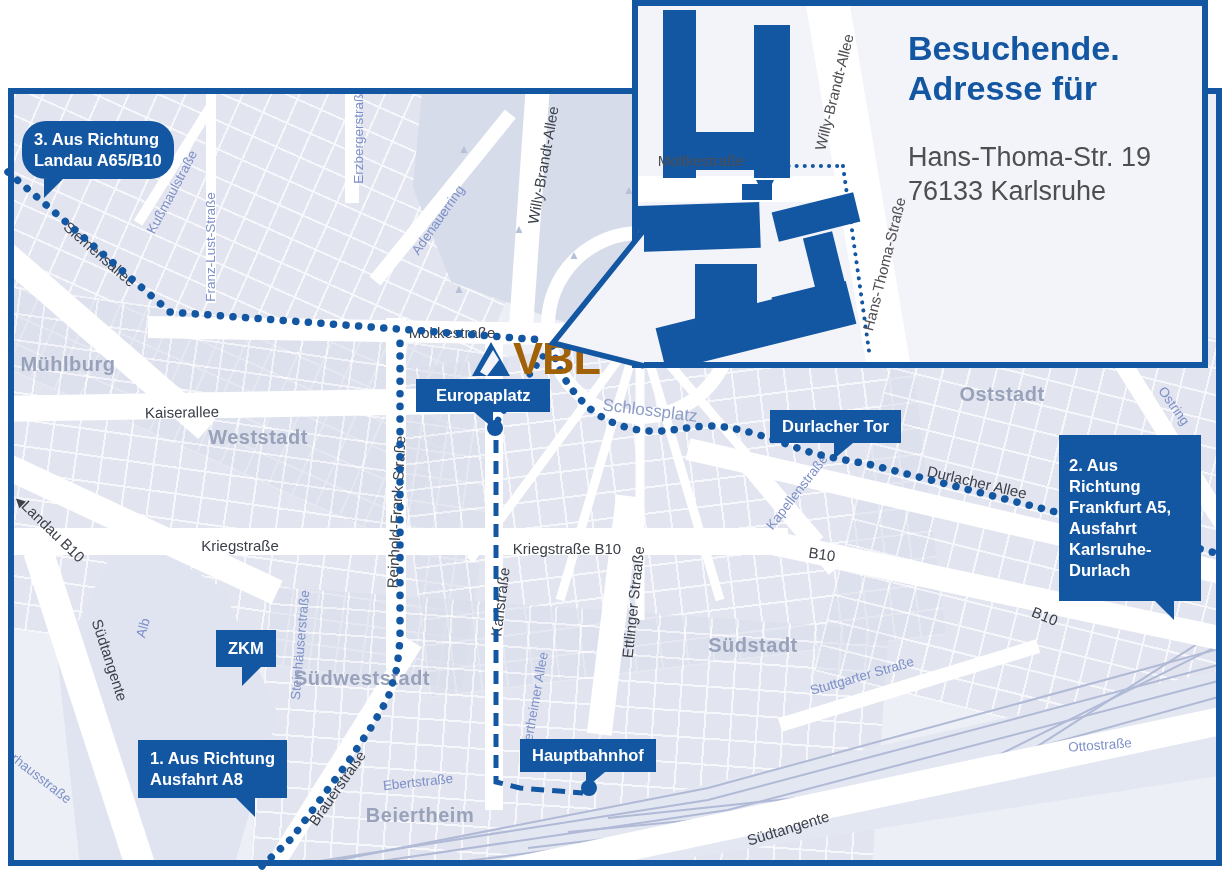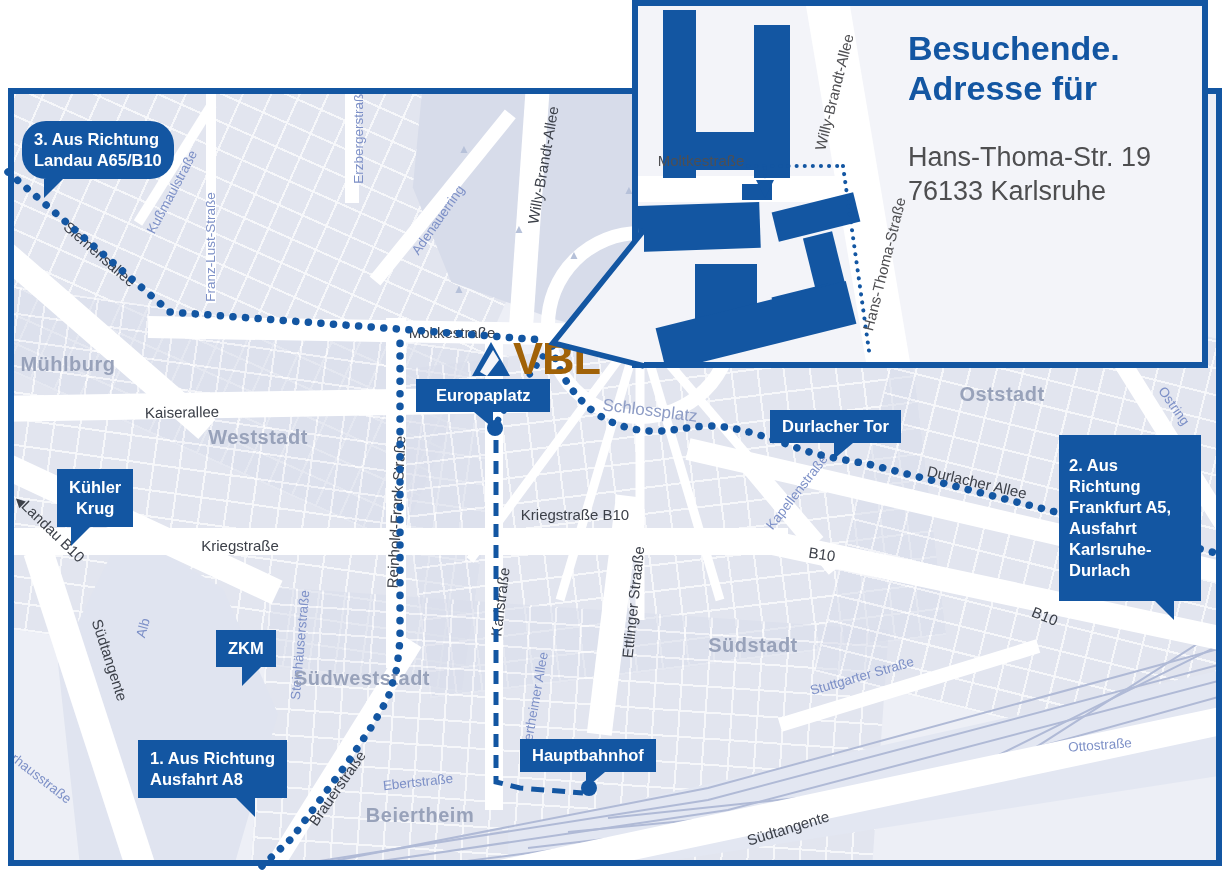--- a/index.html
+++ b/index.html
@@ -115,21 +115,21 @@
     <span class="tree" style="left:445px;top:194px;">▲</span>
     <span class="tree" style="left:560px;top:160px;">▲</span>
     <span class="tree" style="left:600px;top:210px;">▲</span>
     <span class="tree" style="left:615px;top:95px;">▲</span>
 
     <span class="st mj" style="left:92px;top:166px;--r:41deg;">Siemensallee</span>
     <span class="st mj" style="left:444px;top:244px;">Moltkestraße</span>
     <span class="st mj" style="left:174px;top:324px;--r:-1deg;">Kaiserallee</span>
     <span class="st mj" style="left:388px;top:424px;--r:-87deg;">Reinhold-Frank-Straße</span>
     <span class="st mj" style="left:232px;top:457px;">Kriegstraße</span>
-    <span class="st mj" style="left:559px;top:426px;margin-left:8px;">Kriegstraße B10</span>
+    <span class="st mj" style="left:559px;top:460px;">Kriegstraße B10</span>
     <span class="st mj" style="left:492px;top:514px;--r:-83deg;">Karlstraße</span>
     <span class="st mj" style="left:625px;top:514px;--r:-84deg;">Ettlinger Straaße</span>
     <span class="st mj" style="left:535px;top:77px;--r:-80deg;">Willy-Brandt-Allee</span>
     <span class="st mj" style="left:969px;top:394px;--r:13deg;">Durlacher Allee</span>
     <span class="st mj" style="left:814px;top:466px;--r:8deg;">B10</span>
     <span class="st mj" style="left:1037px;top:528px;--r:22deg;">B10</span>
     <span class="st mj" style="left:42px;top:440px;--r:44deg;">
       <span style="font-size:12px;">◀</span><span>Landau B10</span>
     </span>
     <span class="st mj" style="left:102px;top:572px;--r:72deg;">Südtangente</span>
@@ -184,25 +184,20 @@
     </svg>
     <span>VBL</span>
   </div>
 
   <div class="callout" style="left:22px;top:121px;border-radius:24px;">
     <div>3. Aus Richtung</div>
     <div>Landau A65/B10</div>
     <div class="tail tl" style="left:22px;"></div>
   </div>
 
-  <div class="callout" style="left:57px;top:469px;text-align:center;">
-    <div>Kühler</div>
-    <div>Krug</div>
-    <div class="tail tl" style="left:14px;"></div>
-  </div>
 
   <div class="callout" style="left:216px;top:630px;">
     <div>ZKM</div>
     <div class="tail tl" style="left:26px;"></div>
   </div>
 
   <div class="callout" style="left:416px;top:379px;padding:6px 20px;">
     <div>Europaplatz</div>
     <div class="tail tr" style="left:58px;height:16px;"></div>
   </div>

